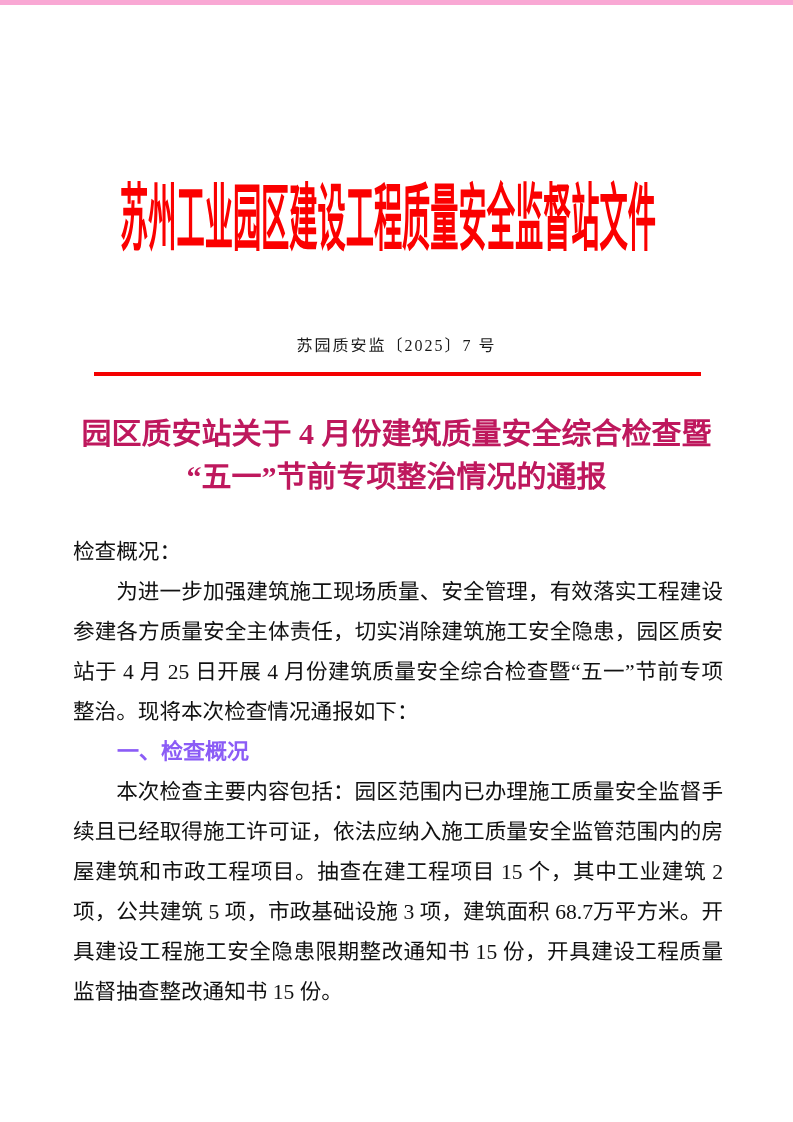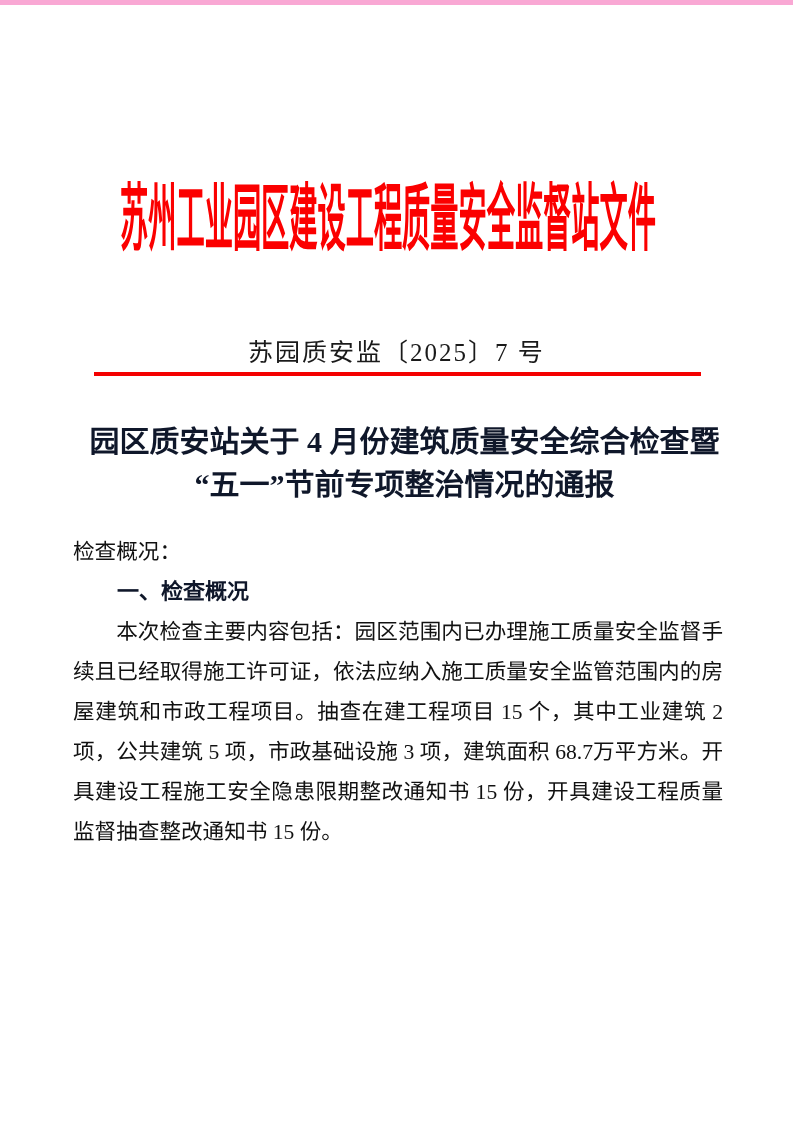--- a/index.html
+++ b/index.html
@@ -41,21 +41,21 @@
     font-family: "Liberation Serif", "DejaVu Serif", serif;
   }
 
   
   .doc-number {
     position: absolute;
     top: 327px;
     left: 0;
     width: 100%;
     text-align: center;
-    font-size: 25px;
+    font-size: 16px;
     letter-spacing: 2px;
     color: #1a1a1a;
   }
 
   
   .red-rule {
     position: absolute;
     top: 367px;
     left: 94px;
     width: 607px;
@@ -63,26 +63,26 @@
     background: #f40000;
   }
 
   
   .doc-title {
     position: absolute;
     top: 407px;
     left: 50%;
     transform: translateX(-50%);
     width: 640px;
-    margin: 8px;
+    margin: 0;
     font-size: 30px;
     line-height: 43px;
     font-weight: bold;
     text-align: center;
-    color: #0f172a;
+    color: #be185d;
     font-family: "Liberation Serif", "DejaVu Serif", serif;
   }
 
   
   .body-block {
     position: absolute;
     top: 527px;
     left: 73px;
     width: 650px;
     font-size: 21.6px;
@@ -98,38 +98,39 @@
   }
   .para {
     text-indent: 2em;
   }
   .section-heading {
     margin: 0;
     text-indent: 2em;
     font-size: 22px;
     line-height: 40px;
     font-weight: bold;
-    color: #0f172a;
+    color: #8b5cf6;
     font-family: "Liberation Sans", "DejaVu Sans", sans-serif;
   }
 </style>
 </head>
 <body>
 
 <div class="page">
 
   <div class="banner">
     <span class="banner-text">苏州工业园区建设工程质量安全监督站文件</span>
   </div>
 
   <div class="doc-number">苏园质安监〔2025〕7 号</div>
 
   <div class="red-rule"></div>
 
   <h1 class="doc-title">园区质安站关于 4 月份建筑质量安全综合检查暨“五一”节前专项整治情况的通报</h1>
 
   <div class="body-block">
     <p class="salutation">检查概况：</p>
+    <p class="para">为进一步加强建筑施工现场质量、安全管理，有效落实工程建设参建各方质量安全主体责任，切实消除建筑施工安全隐患，园区质安站于 4 月 25 日开展 4 月份建筑质量安全综合检查暨“五一”节前专项整治。现将本次检查情况通报如下：</p>
     <h2 class="section-heading">一、检查概况</h2>
     <p class="para">本次检查主要内容包括：园区范围内已办理施工质量安全监督手续且已经取得施工许可证，依法应纳入施工质量安全监管范围内的房屋建筑和市政工程项目。抽查在建工程项目 15 个，其中工业建筑 2 项，公共建筑 5 项，市政基础设施 3 项，建筑面积 68.7万平方米。开具建设工程施工安全隐患限期整改通知书 15 份，开具建设工程质量监督抽查整改通知书 15 份。</p>
   </div>
 
 </div>
 
 </body></html>

